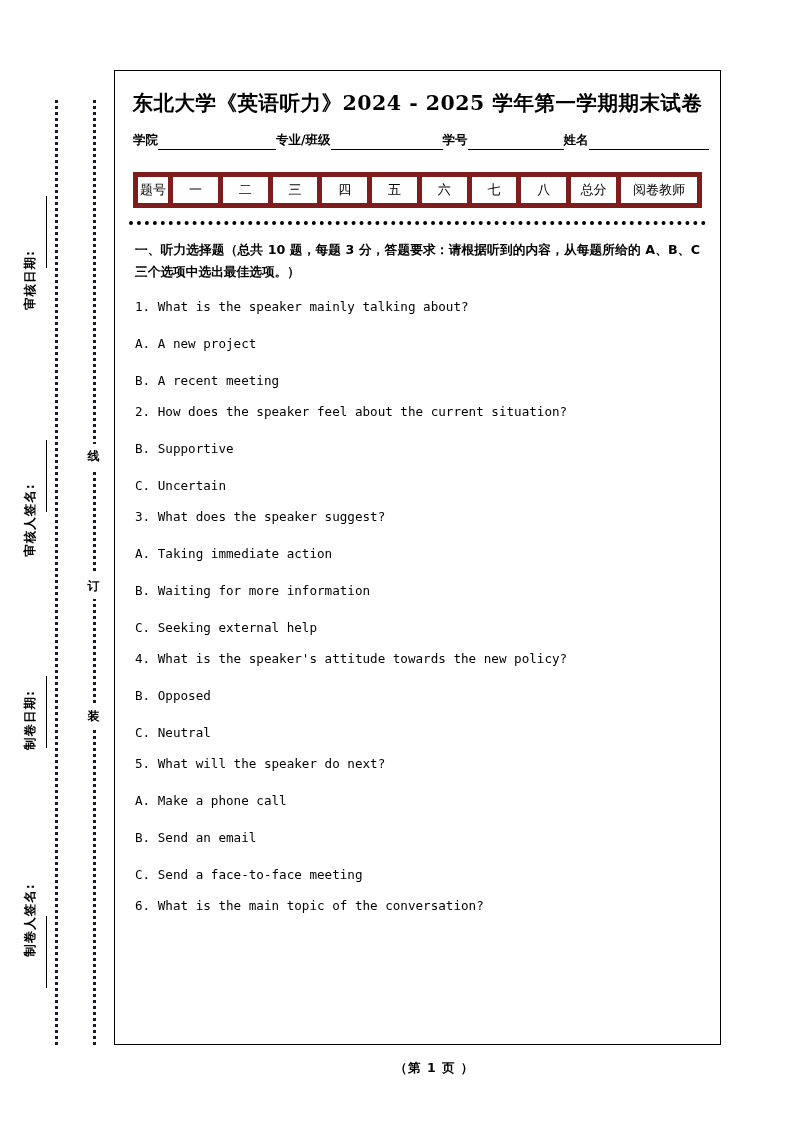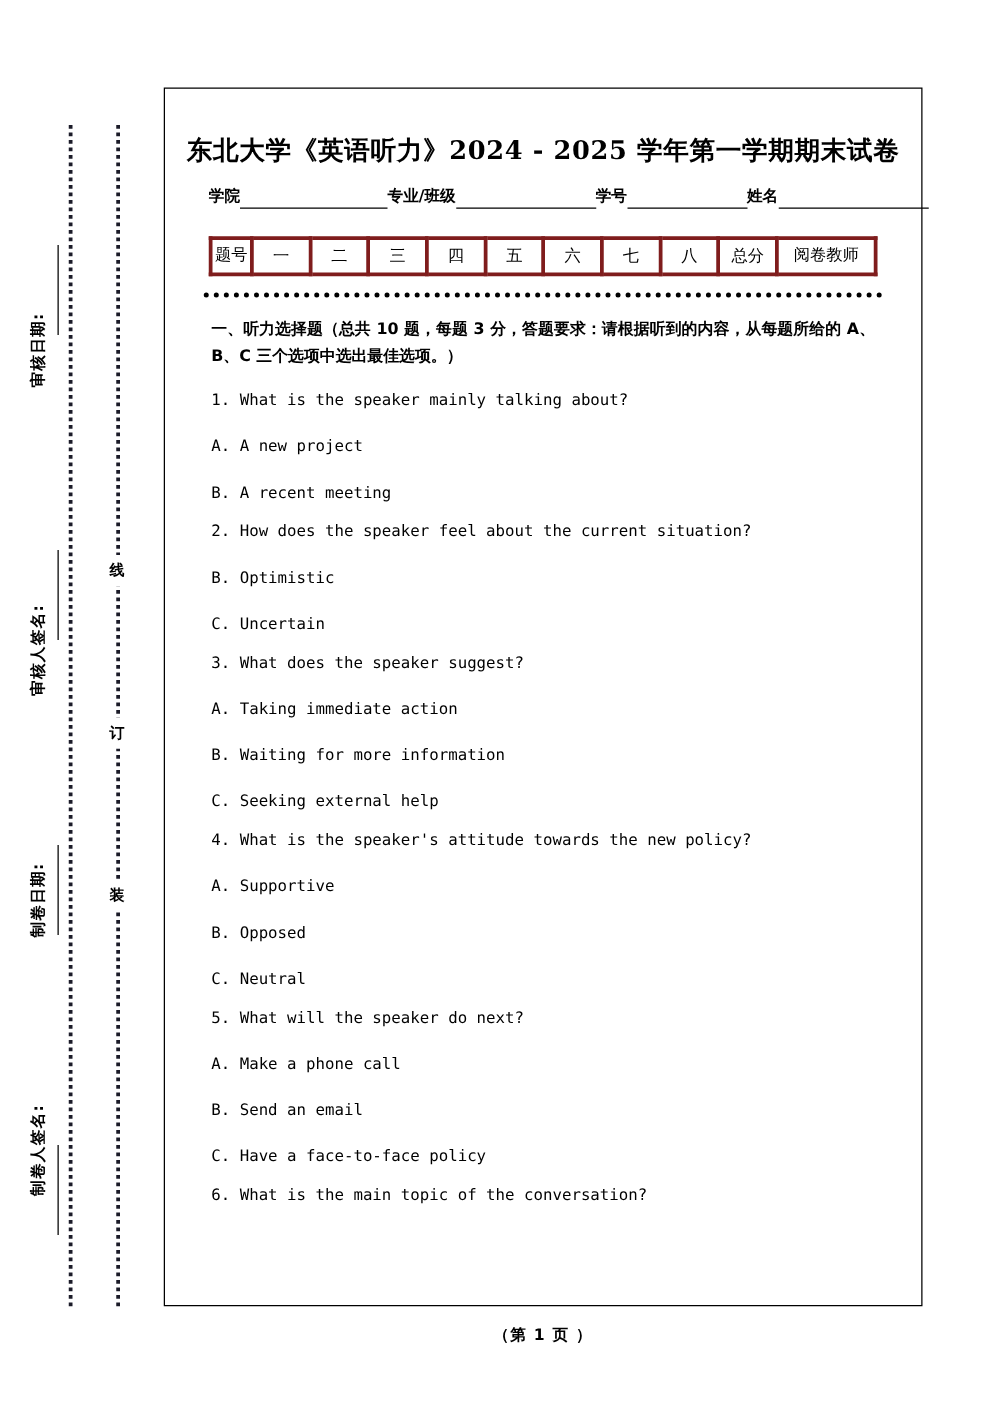--- a/index.html
+++ b/index.html
@@ -75,27 +75,27 @@
     background: #ffffff;
     padding: 4px 0;
   }
   #bindword-0 { top: 444px; }
   #bindword-1 { top: 574px; }
   #bindword-2 { top: 704px; }
 
   
   #paper-frame {
     position: absolute;
-    left: 131px;
+    left: 114px;
     top: 70px;
     width: 607px;
     height: 975px;
     border: 1.6px solid #000;
     box-sizing: border-box;
-    padding: 17px;
+    padding: 0;
   }
 
   #exam-title {
     margin: 18px 0 0 0;
     text-align: center;
     font-size: 20.5px;
     font-weight: bold;
     font-family: "DejaVu Serif", "Liberation Serif", serif;
     letter-spacing: 0.5px;
     white-space: nowrap;
@@ -128,21 +128,21 @@
   
   #score-table-wrap {
     margin: 22px 18px 0 18px;
   }
   table#score-table {
     border-collapse: collapse;
     width: 100%;
     table-layout: fixed;
   }
   table#score-table td {
-    border: 3px solid #7f1d1d;
+    border: 5px solid #7f1d1d;
     text-align: center;
     vertical-align: middle;
     font-size: 13px;
     font-family: "DejaVu Serif", "Liberation Serif", serif;
     height: 22px;
   }
   td.rowhead {
     width: 30px;
     line-height: 1.08;
     padding: 2px 0;
@@ -260,36 +260,35 @@
 
   <div id="content">
 
     <div id="section-instruction">一、听力选择题（总共 10 题，每题 3 分，答题要求：请根据听到的内容，从每题所给的 A、B、C 三个选项中选出最佳选项。）</div>
 
     <div class="qline stem">1. What is the speaker mainly talking about?</div>
     <div class="qline">A. A new project</div>
     <div class="qline">B. A recent meeting</div>
 
     <div class="qline stem">2. How does the speaker feel about the current situation?</div>
-    <div class="qline">B. Optimistic</div>
+    <div class="qline">B. Supportive</div>
     <div class="qline">C. Uncertain</div>
 
     <div class="qline stem">3. What does the speaker suggest?</div>
     <div class="qline">A. Taking immediate action</div>
     <div class="qline">B. Waiting for more information</div>
     <div class="qline">C. Seeking external help</div>
 
     <div class="qline stem">4. What is the speaker's attitude towards the new policy?</div>
-    <div class="qline">A. Supportive</div>
     <div class="qline">B. Opposed</div>
     <div class="qline">C. Neutral</div>
 
     <div class="qline stem">5. What will the speaker do next?</div>
     <div class="qline">A. Make a phone call</div>
     <div class="qline">B. Send an email</div>
-    <div class="qline">C. Have a face-to-face policy</div>
+    <div class="qline">C. Send a face-to-face meeting</div>
 
     <div class="qline stem">6. What is the main topic of the conversation?</div>
 
   </div>
 </div>
 
 <div id="page-footer">（第 1 页 ）</div>
 
 </body></html>

